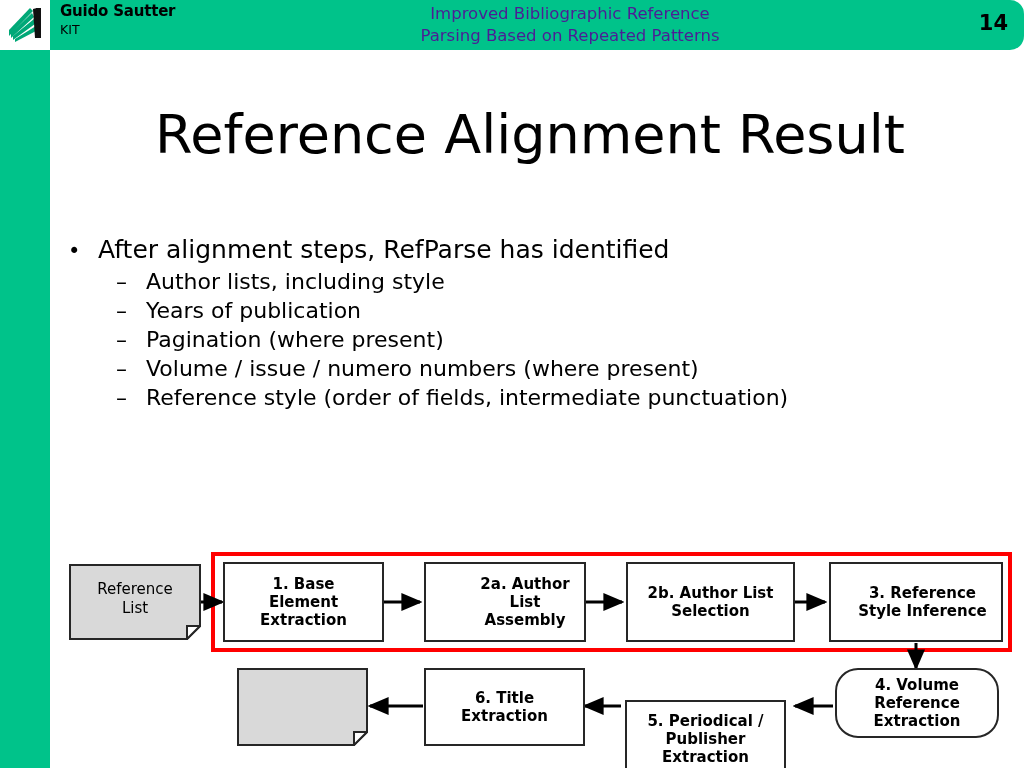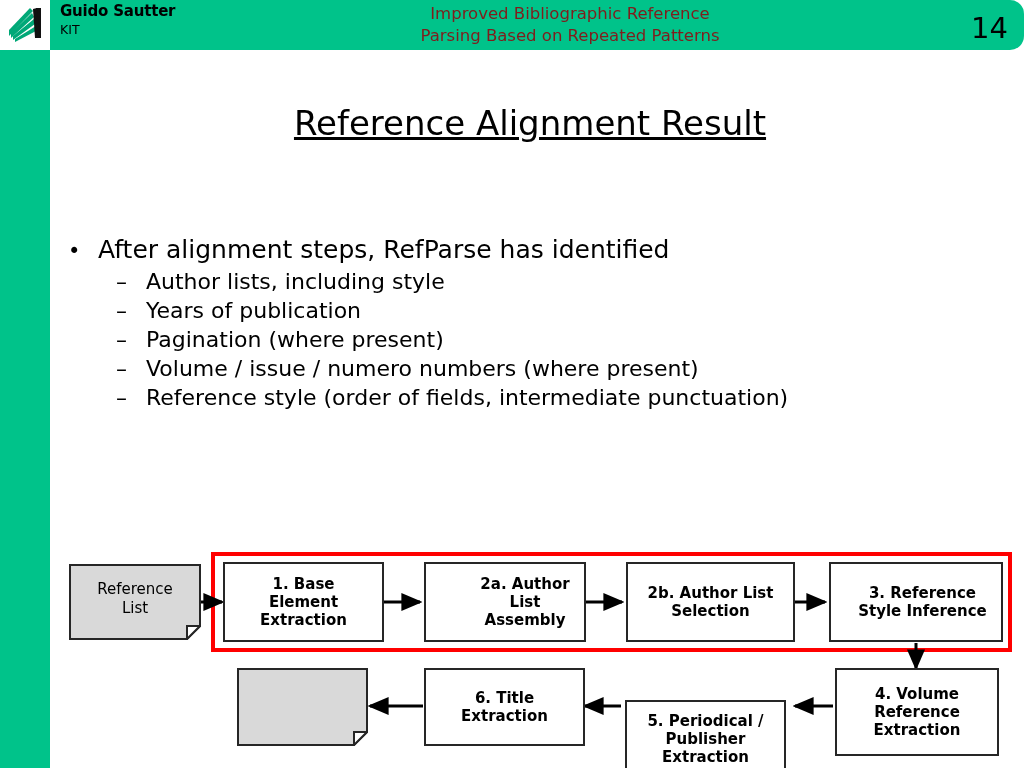--- a/index.html
+++ b/index.html
@@ -47,50 +47,50 @@
     color: #000000;
     margin-top: 3px;
   }
 
   #header-title {
     position: absolute;
     left: 300px; top: 3px;
     width: 540px;
     text-align: center;
     font-size: 16.5px;
-    color: #7f1d1d;
+    color: #4c1d95;
     line-height: 1.32;
   }
   #header-title .line { display: block; }
 
   #slide-number {
     position: absolute;
     right: 16px; top: 11px;
-    font-size: 29px;
-    color: #000000;
+    font-size: 21px;
+    color: #000000;
+    font-weight: bold;
   }
 
   
   #left-rail {
     position: absolute;
     left: 0; top: 50px;
     width: 50px; height: 718px;
     background: #00C38A;
   }
 
   
   #slide-title {
     position: absolute;
     left: 90px; top: 103px;
     width: 880px;
     text-align: center;
-    font-size: 34px;
+    font-size: 54px;
     color: #000000;
     white-space: nowrap;
-    text-decoration: underline;
   }
 
   
   #bullets {
     position: absolute;
     left: 62px; top: 235px;
     width: 900px;
   }
   .bullet-l1 {
     display: flex;
@@ -297,21 +297,21 @@
     </span>
   </div>
 
   <div class="node" style="left:829px; top:562px; width:174px; height:80px;padding-left:17px;">
     <span>
       <span>3. Reference</span><br>
       <span>Style Inference</span>
     </span>
   </div>
 
-  <div class="node" style="left:835px; top:668px; width:164px; height:88px;">
+  <div class="node" style="left:835px; top:668px; width:164px; height:70px;border-radius:23px;">
     <span>
       <span>4. Volume</span><br>
       <span>Reference</span><br>
       <span>Extraction</span>
     </span>
   </div>
 
   <div class="node" style="left:625px; top:700px; width:161px; height:78px;">
     <span>
       <span>5. Periodical /</span><br>

